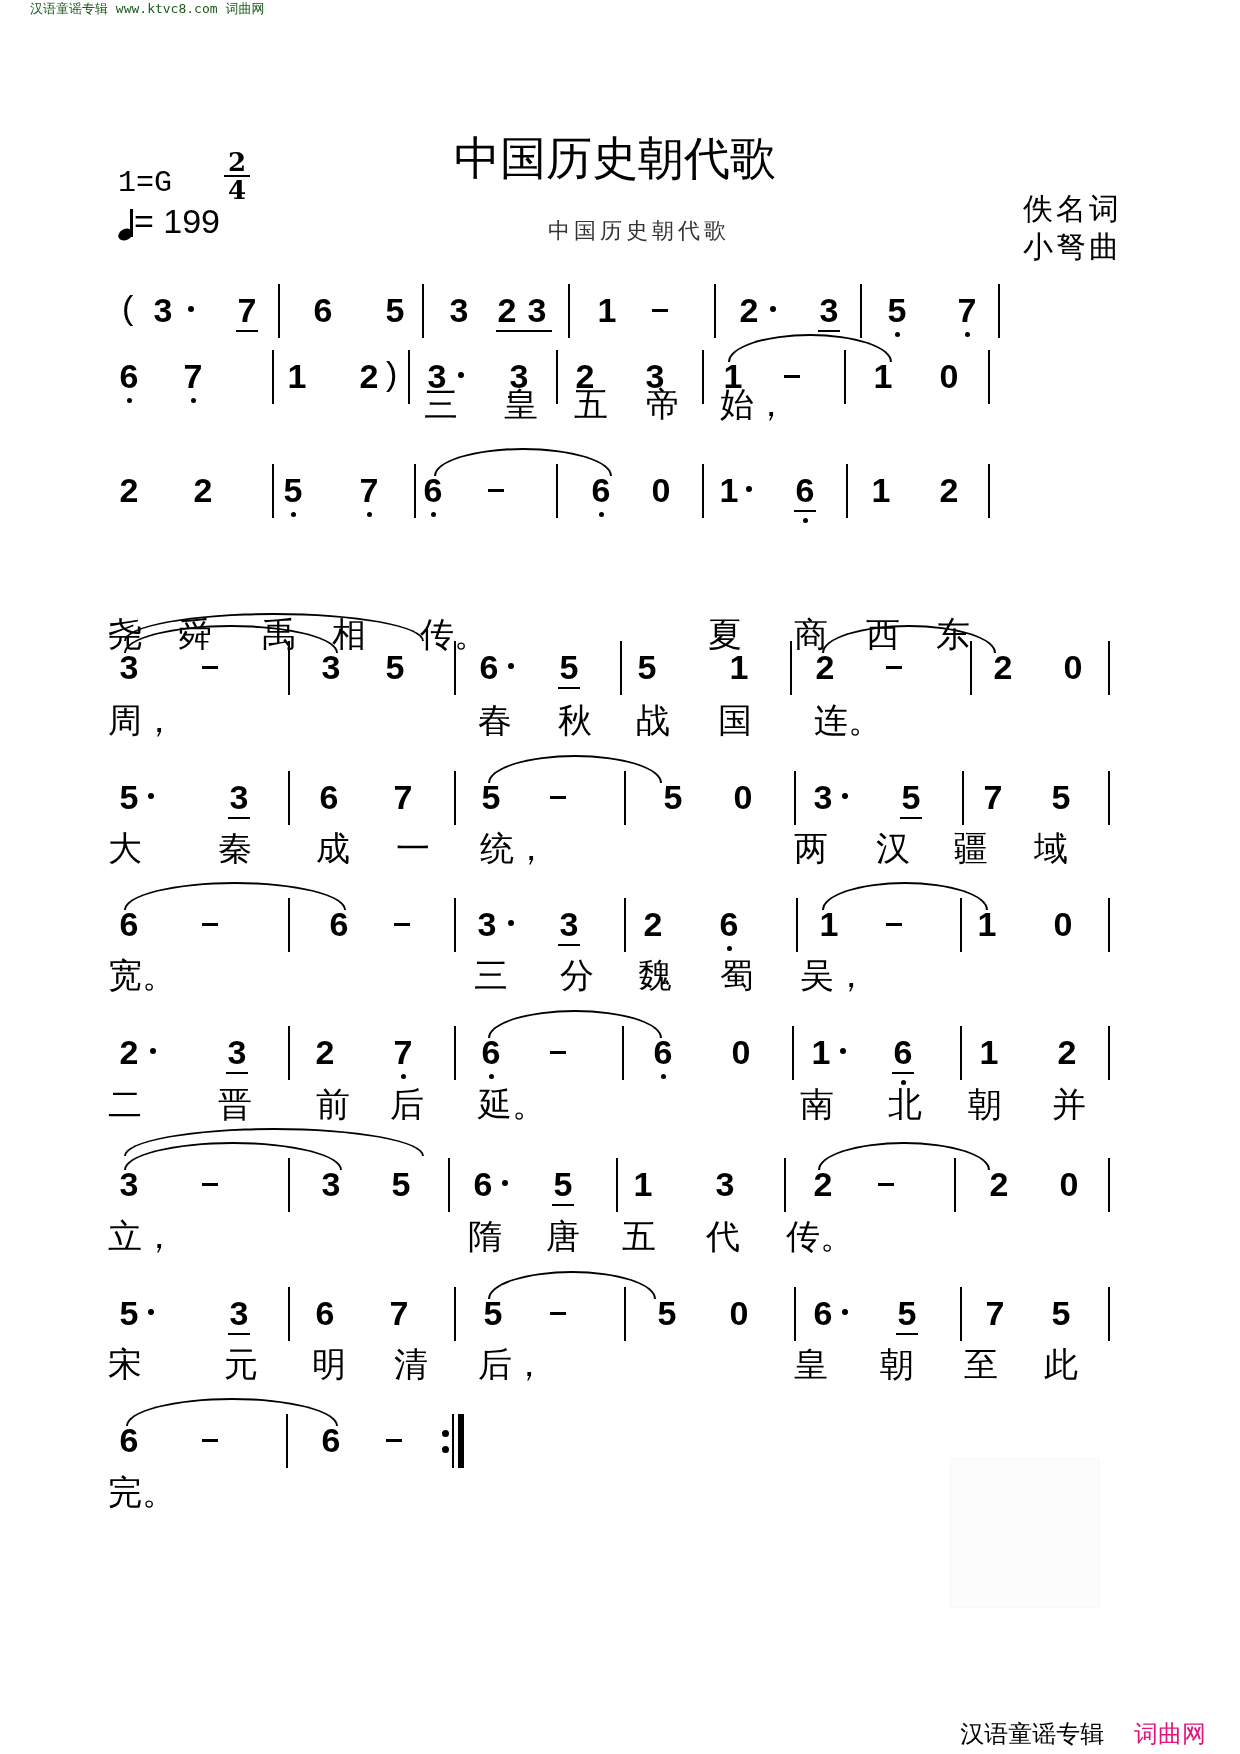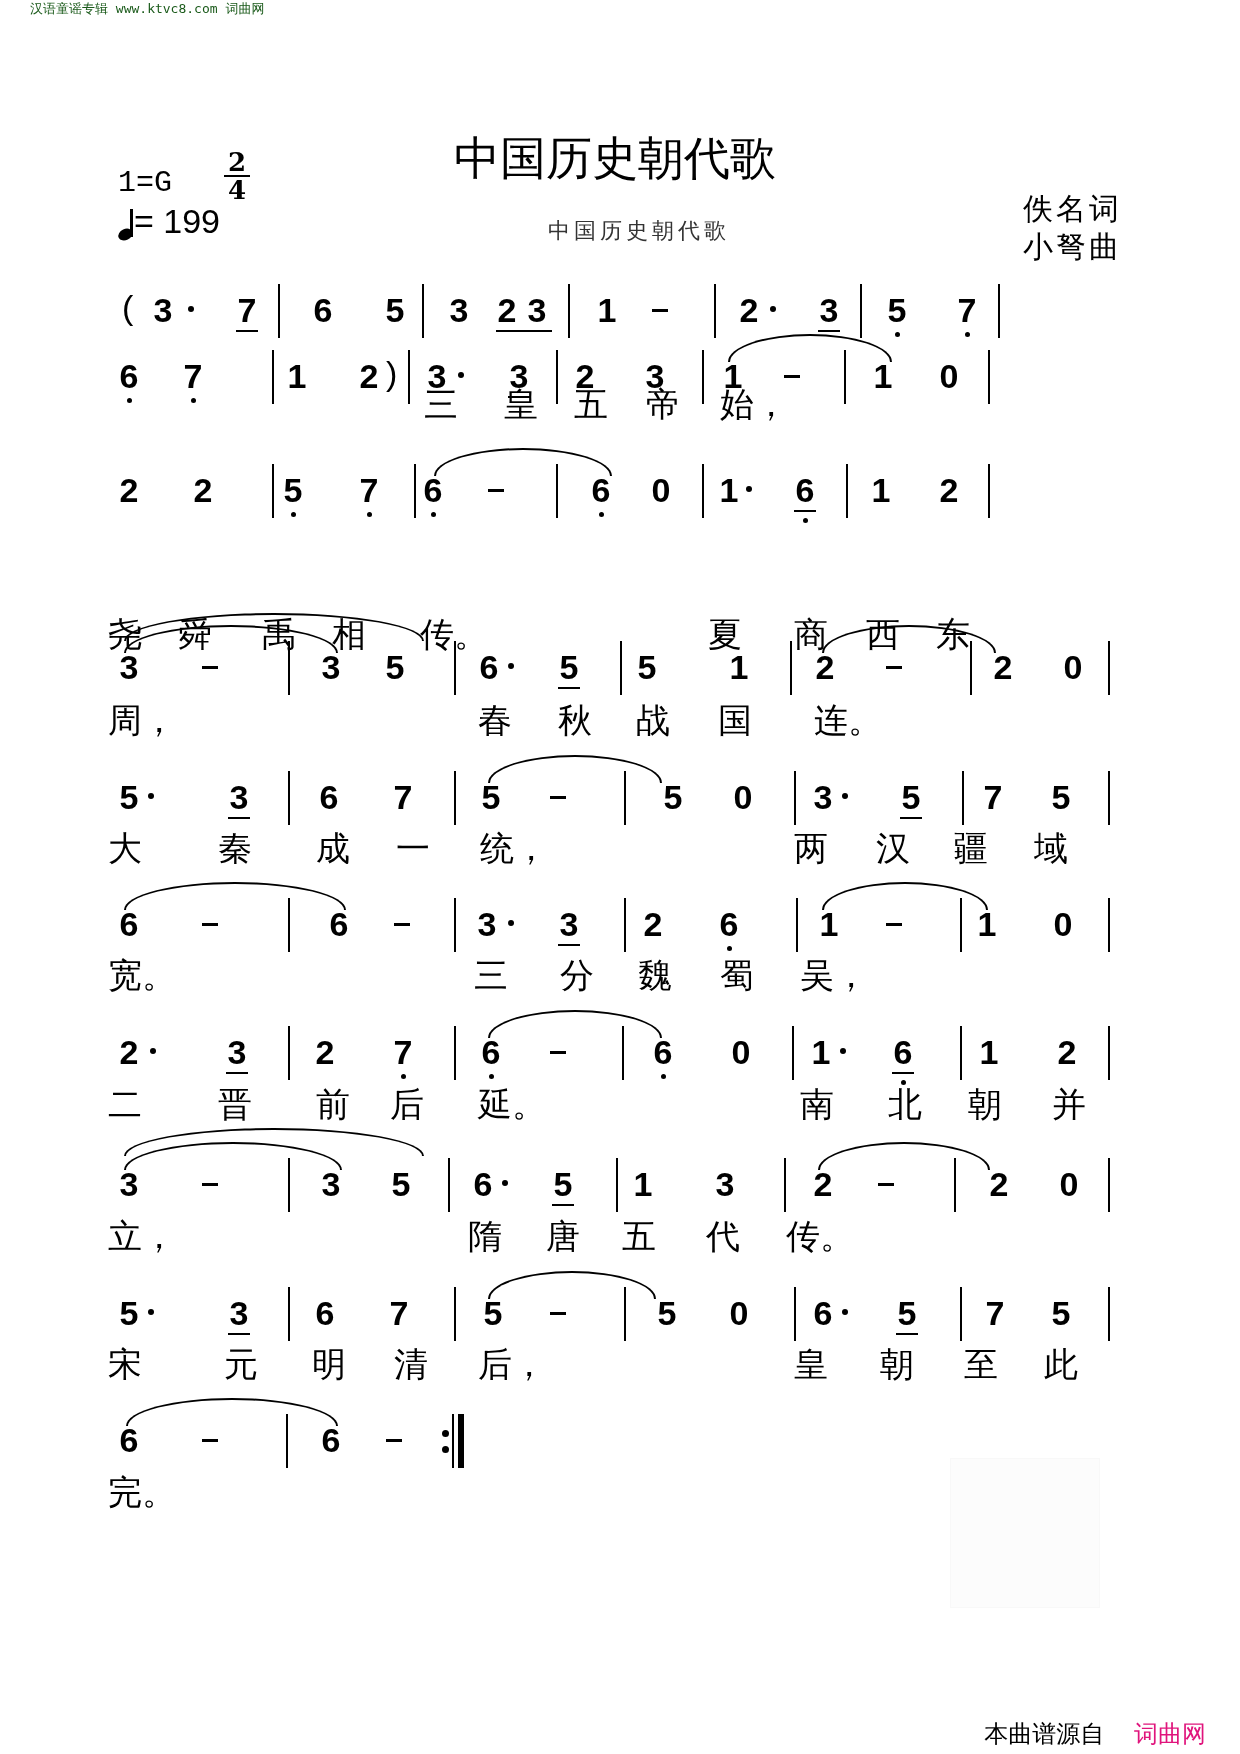--- a/index.html
+++ b/index.html
@@ -373,15 +373,15 @@
       <span class="thick"></span>
   </span>
 </div>
 <div class="lyr" style="top:1472px">
   <span class="ch" style="left:-10px">完。</span>
 </div>
 
 <div class="qr"></div>
 
 <div class="footer">
-  <span class="src">本曲谱源自</span>
+  <span class="src">汉语童谣专辑</span>
   <span class="site">词曲网</span>
 </div>
 
 </body></html>

